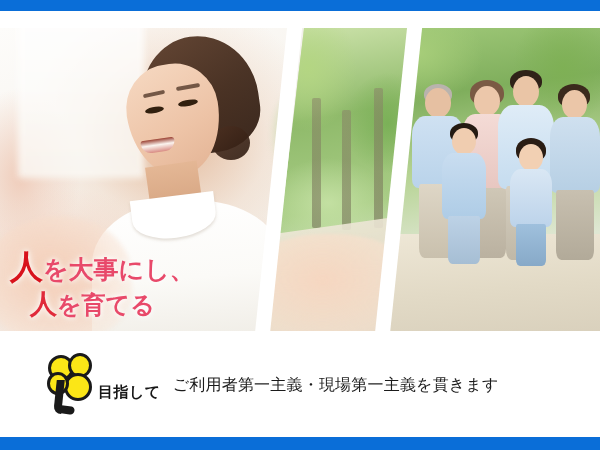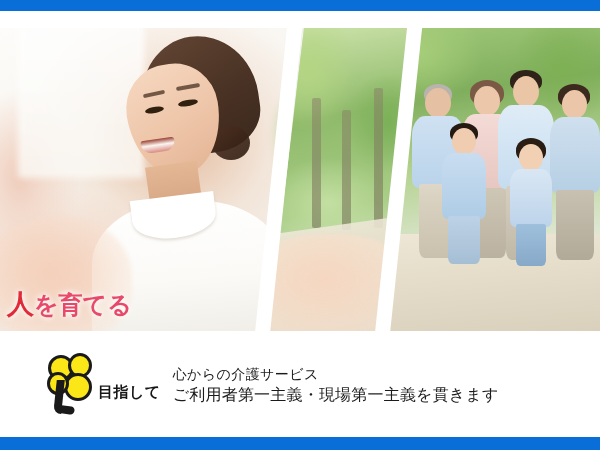--- a/index.html
+++ b/index.html
@@ -167,21 +167,21 @@
   .cap-left-1 {
     left: 10px; top: 222px;
     font-family: "DejaVu Sans", sans-serif;
     font-size: 25px; line-height: 1;
     color: #e02029;
     text-shadow: 0 0 5px rgba(255,255,255,.95), 0 0 9px rgba(255,255,255,.85);
   }
   .cap-left-1 .big { font-size: 33px; color:#d8121c; }
   .cap-left-1 .mid { color:#e8496a; }
   .cap-left-2 {
-    left: 7px; top: 262px;
+    left: 30px; top: 262px;
     font-family: "DejaVu Sans", sans-serif;
     font-size: 24px; line-height: 1;
     color: #e8496a;
     text-shadow: 0 0 5px rgba(255,255,255,.95), 0 0 9px rgba(255,255,255,.85);
   }
   .cap-left-2 .big { font-size: 27px; color:#e02a3a; }
 
   .cap-center {
     left: 176px; top: 258px; width: 255px;
     text-align: center;
@@ -326,20 +326,23 @@
         <div class="p-hair" style="left:128px;top:110px;width:30px;height:24px;background:#2a1d14;"></div>
         <div class="p-head" style="left:131px;top:116px;width:24px;height:27px;background:#f2d0b3;"></div>
         <div class="p-body" style="left:122px;top:141px;width:42px;height:58px;background:linear-gradient(#d9e7f4,#bcd3ea);"></div>
         <div class="p-legs" style="left:128px;top:196px;width:30px;height:42px;background:linear-gradient(#9fc0dd,#87a9c8);"></div>
       </div>
     </div>
 
     <div class="slash s1"></div>
     <div class="slash s2"></div>
 
+    <div class="cap cap-left-1">
+      <span class="big">人</span><span class="mid">を大事にし、</span>
+    </div>
     <div class="cap cap-left-2">
       <span class="big">人</span><span>を育てる</span>
     </div>
 
     <div class="cap-center">
       <div class="line1">私たち「ケア21メディカル」は</div>
       <div class="line2">平等な目線を持って、自由で自律した</div>
       <div class="line3"><span>チーム</span><span class="hl">医</span><span>療を通じて社会貢献します。</span></div>
     </div>
 
@@ -354,19 +357,18 @@
   <div class="logo-row">
     <div class="logo-mark">
       <div class="petal p1"></div>
       <div class="petal p2"></div>
       <div class="petal p3"></div>
       <div class="petal p4"></div>
       <div class="stem"></div>
     </div>
     <div class="logo-kk">目指して</div>
     <div class="logo-tagline">
-      <div class="t1">心からの介護サービス</div>
       <div class="t2">ご利用者第一主義・現場第一主義を貫きます</div>
     </div>
   </div>
 
   <div class="bar-bottom"></div>
 </div>
 
 </body></html>

